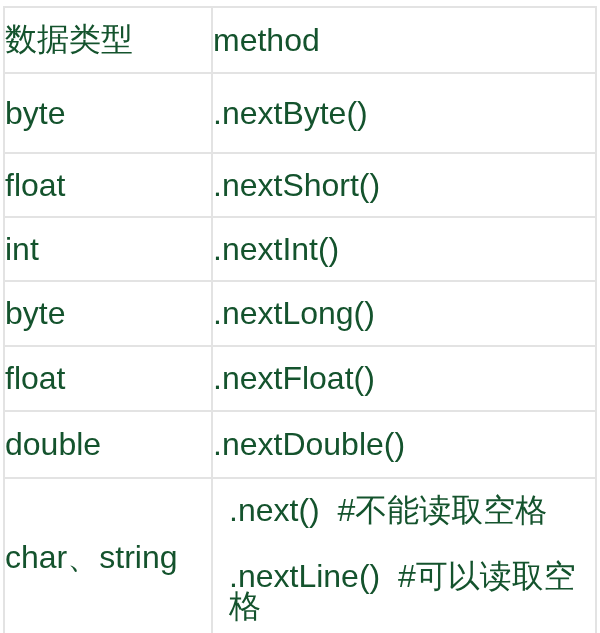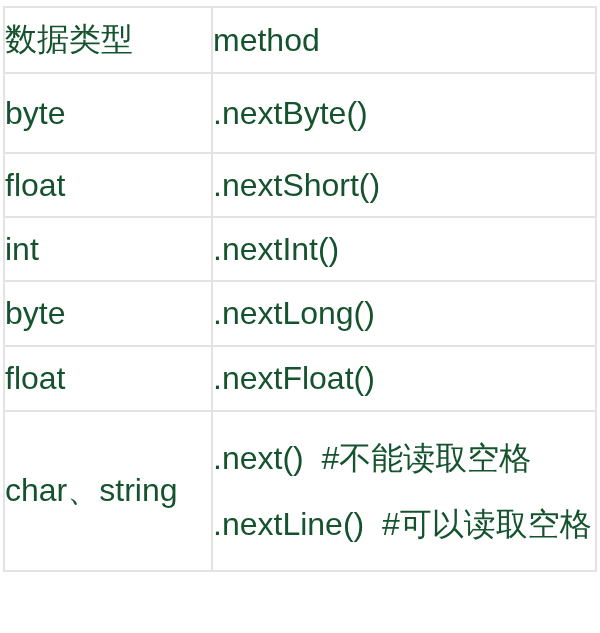--- a/index.html
+++ b/index.html
@@ -47,20 +47,21 @@
   tr.row-float   { height: 65px; }
   tr.row-double  { height: 67px; }
   tr.row-char    { height: 160px; }
   .method-text, .type-text, .header-text {
     white-space: pre-wrap;
   }
   .method-line {
     margin: 0;
     line-height: 30px;
     white-space: pre-wrap;
+    padding-left: 16px;
   }
   .method-line + .method-line {
     margin-top: 36px;
   }
 </style>
 </head>
 <body>
 
 <div class="page">
   <table class="data-table">
@@ -112,20 +113,28 @@
         </td>
       </tr>
       <tr class="row-float">
         <td class="cell-type">
           <span class="type-text">float</span>
         </td>
         <td class="cell-method">
           <span class="method-text">.nextFloat()</span>
         </td>
       </tr>
+      <tr class="row-double">
+        <td class="cell-type">
+          <span class="type-text">double</span>
+        </td>
+        <td class="cell-method">
+          <span class="method-text">.nextDouble()</span>
+        </td>
+      </tr>
       <tr class="row-char">
         <td class="cell-type">
           <span class="type-text">char、string</span>
         </td>
         <td class="cell-method">
           <p class="method-line">.next()  #不能读取空格</p>
           <p class="method-line">.nextLine()  #可以读取空格</p>
         </td>
       </tr>
     </tbody>

